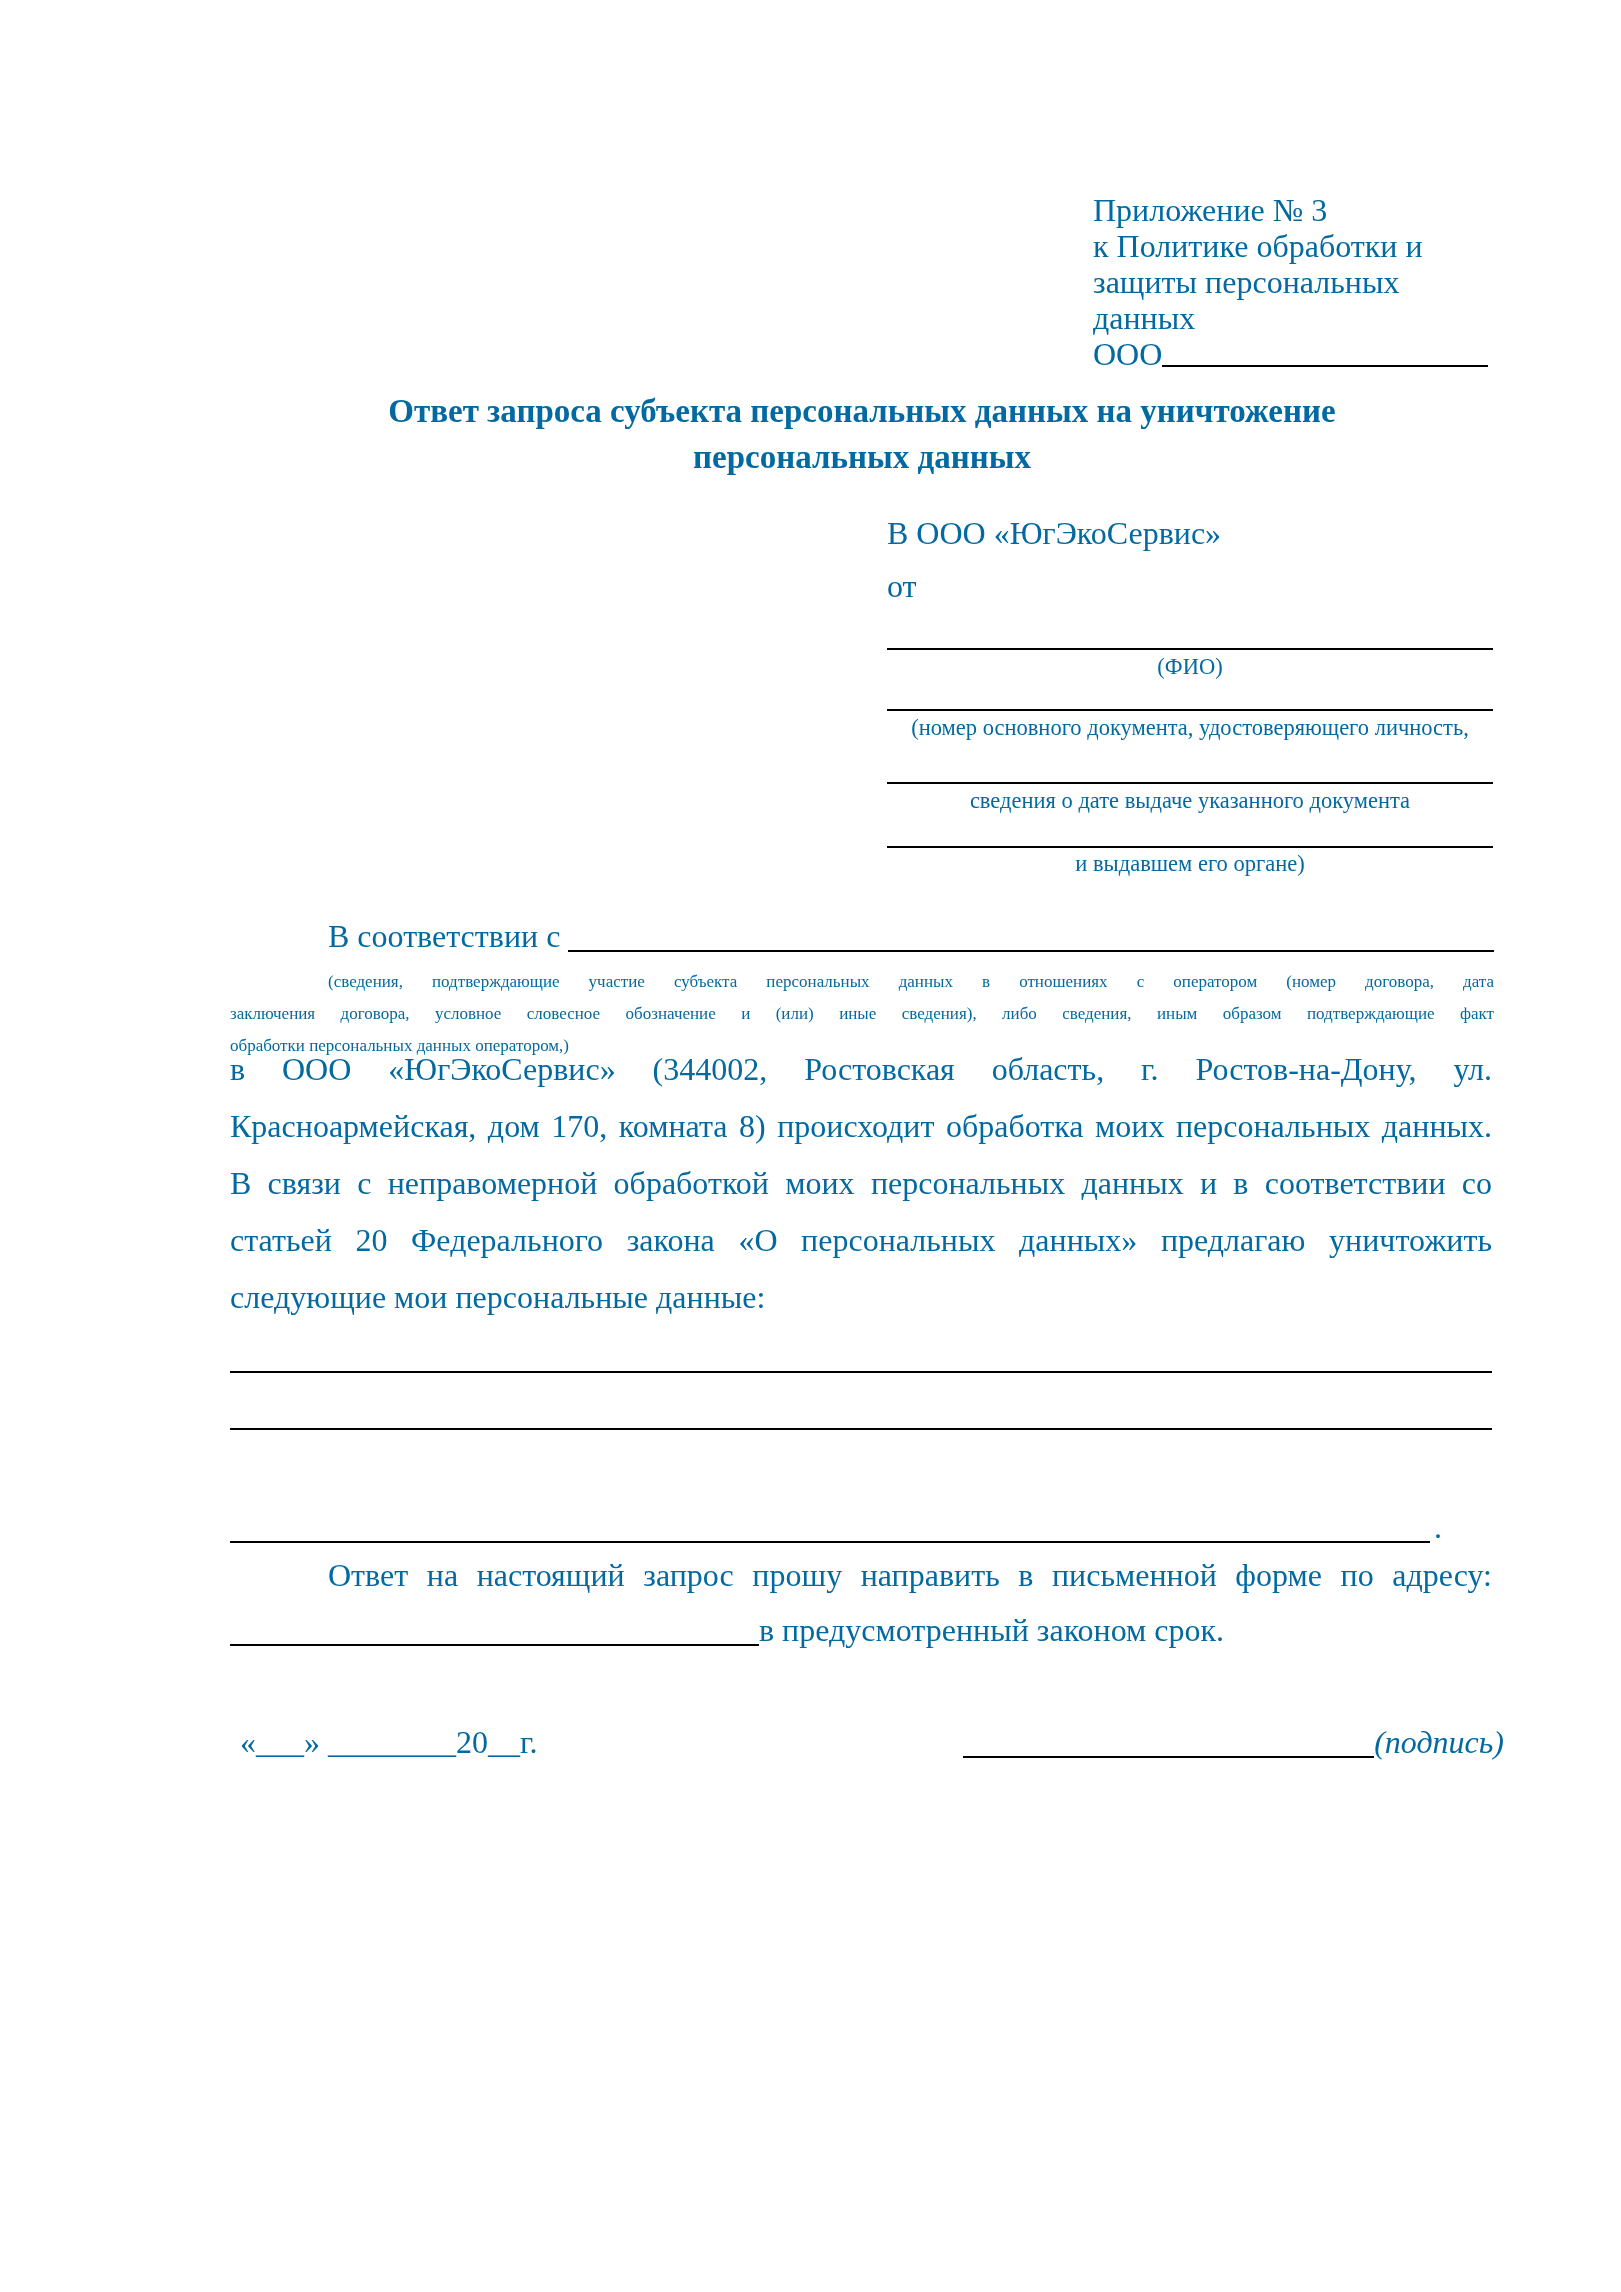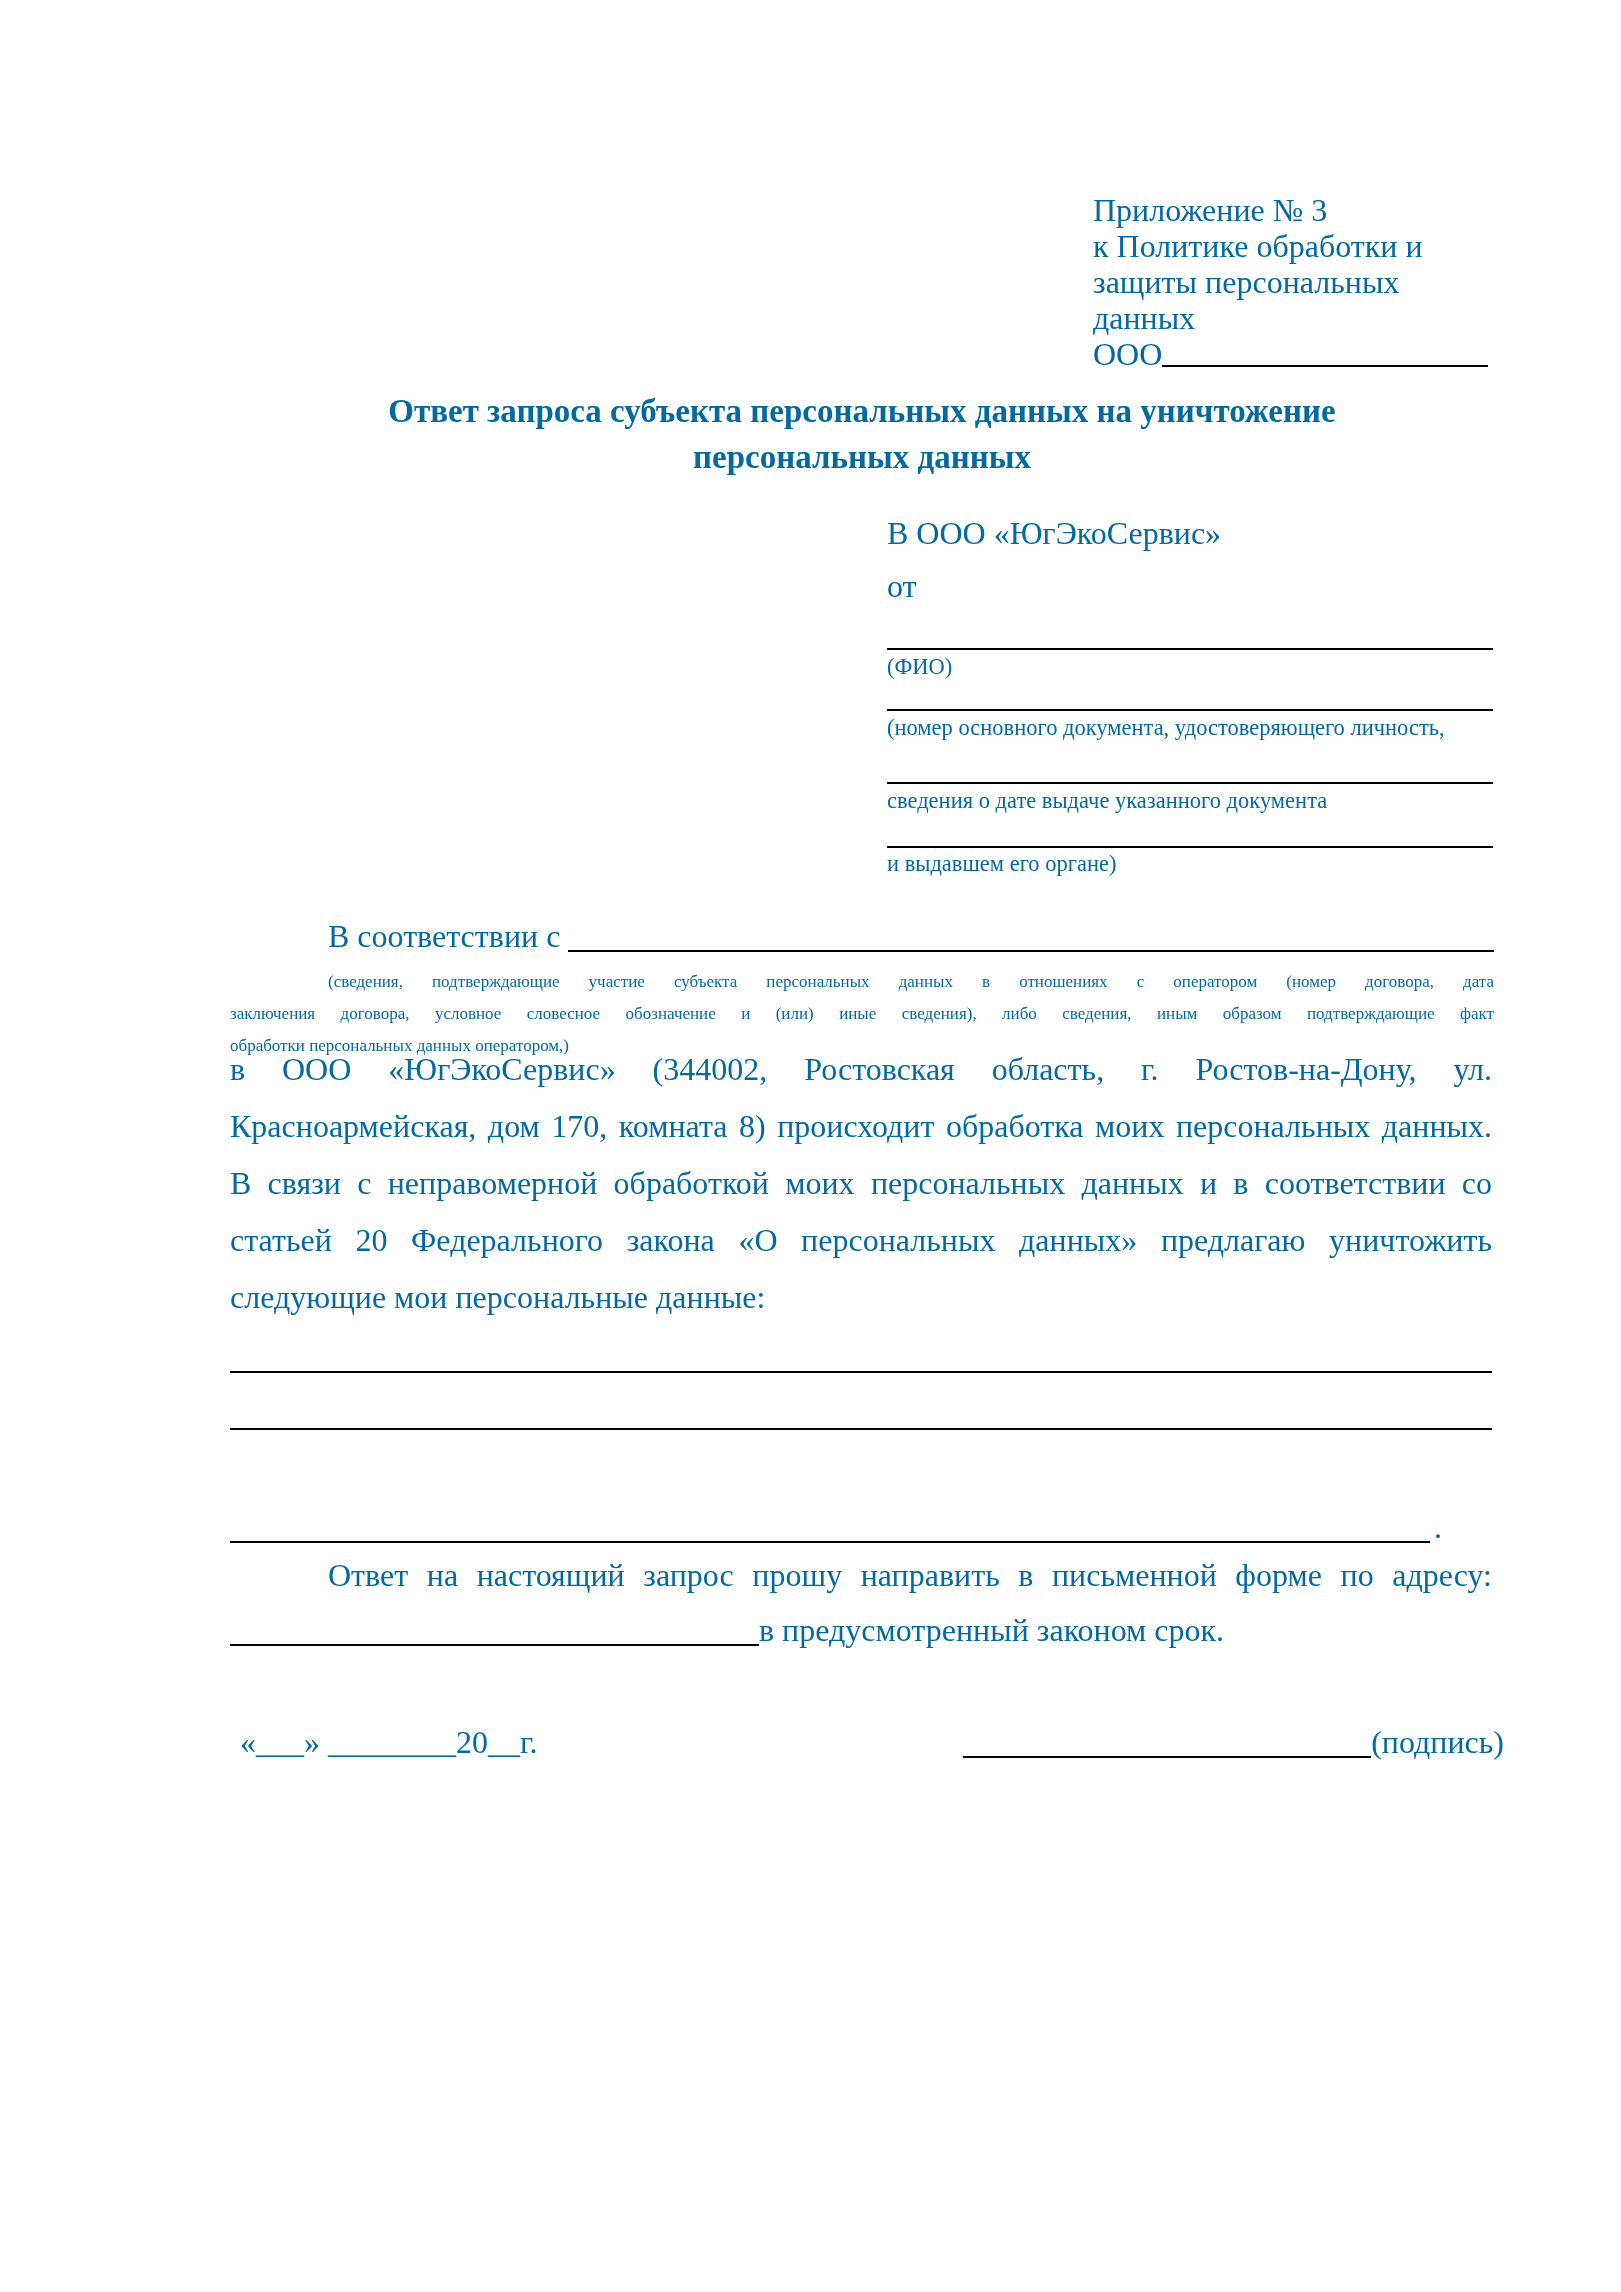--- a/index.html
+++ b/index.html
@@ -34,21 +34,21 @@
   .doc-title {
     position: absolute; left: 230px; top: 388px; width: 1264px;
     text-align: center; font-weight: 700; font-size: 33px; line-height: 46px;
   }
 
   
   .recipient { position: absolute; left: 887px; top: 514px; width: 606px; }
   .recipient .txt { line-height: 39px; }
   .recipient .from { margin-top: 13.7px; }
   .recipient .caption {
-    font-size: 22.5px; line-height: 27.4px; text-align: left; margin-top: 2.9px;
+    font-size: 22.5px; line-height: 27.4px; text-align: center; margin-top: 2.9px;
   }
   .recipient .u1 { margin-top: 42px; }
   .recipient .u2 { margin-top: 29px; }
   .recipient .u3 { margin-top: 41px; }
   .recipient .u4 { margin-top: 31px; }
 
   
   .compliance {
     position: absolute; left: 230px; top: 915px; width: 1264px;
     display: flex; align-items: flex-end; line-height: 43px;
@@ -92,21 +92,21 @@
   .reply-cont { position: absolute; left: 230px; top: 1609px; width: 1264px; }
   .reply-cont .fill { flex: 0 0 529px; }
 
   
   .footer-row {
     position: absolute; left: 240px; top: 1721px; width: 1264px;
     display: flex; justify-content: space-between; align-items: flex-end;
     line-height: 43px;
     gap: 28px;
   }
-  .sig-group { display: flex; width: 541px; }
+  .sig-group { display: flex; width: 541px; font-style: italic; }
   .sig-group .fill { margin-bottom: 5.9px; }
   .sig-group .sig-caption { white-space: nowrap; }
 </style>
 </head>
 <body>
 
 <div class="page">
 
   <div class="appendix">
     <div>Приложение № 3</div>

